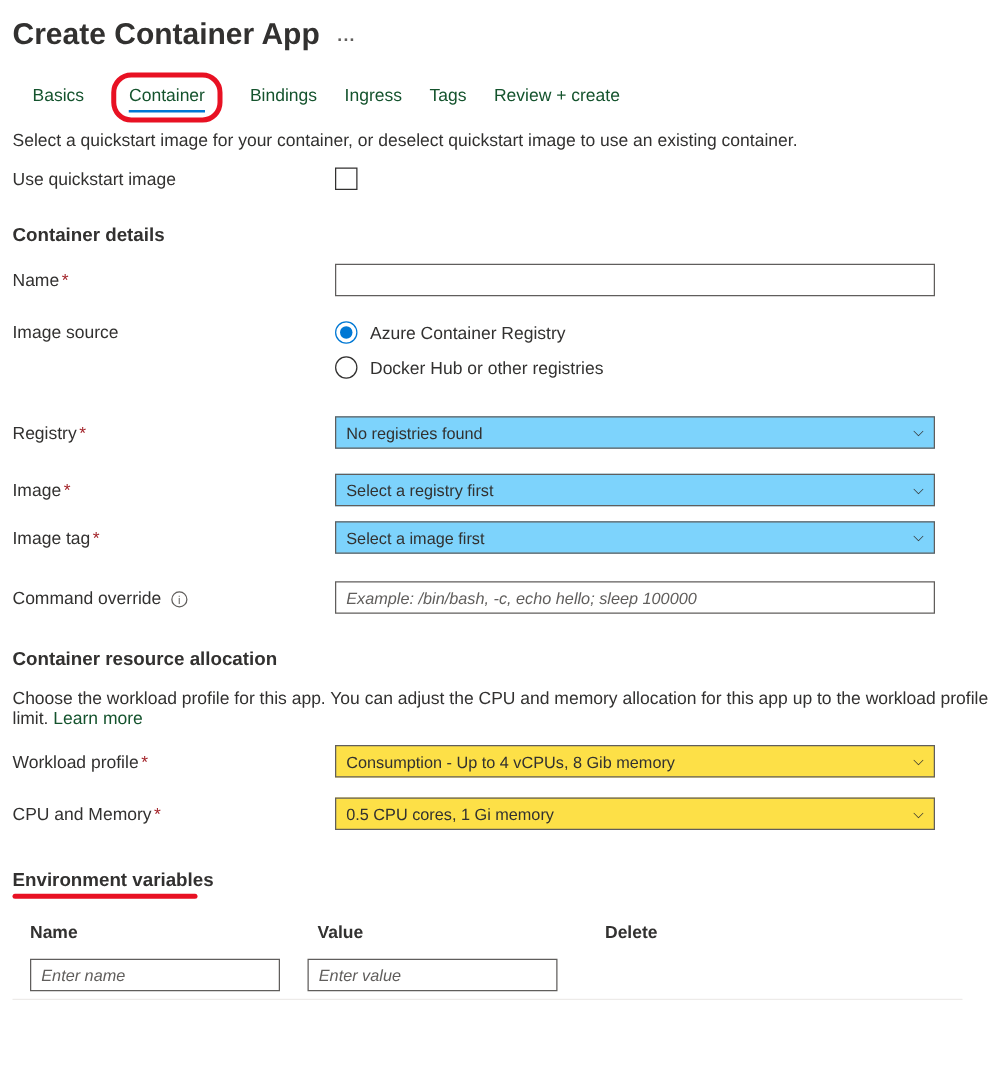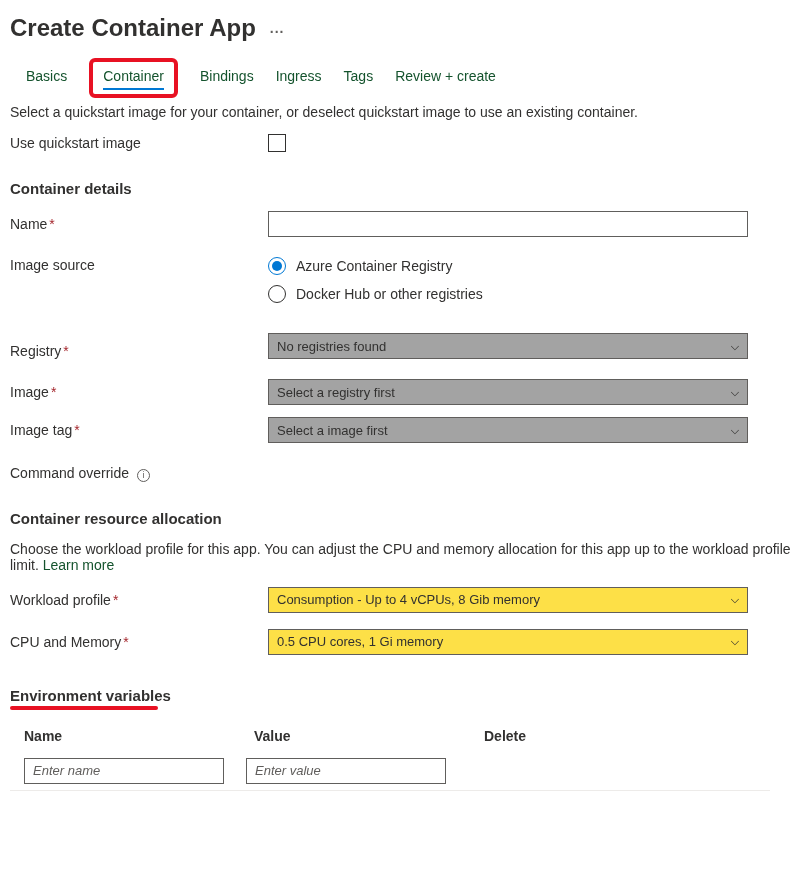--- a/index.html
+++ b/index.html
@@ -46,21 +46,21 @@
   .tab.active::after {
     content: "";
     display: block;
     position: absolute;
     left: 0; right: 0; bottom: 0;
     height: 2px;
     background: #0078d4;
   }
   .tab-highlight {
     border: 4px solid #e81123;
-    border-radius: 6px;
+    border-radius: 16px;
     padding: 6px 10px 4px 10px;
     margin-top: -10px;
     margin-bottom: -8px;
   }
   .desc {
     font-size: 14px;
     color: #323130;
     margin-bottom: 14px;
   }
   .row {
@@ -118,21 +118,21 @@
     justify-content: space-between;
     width: 100%;
     height: 26px;
     border: 1px solid #605e5c;
     padding: 0 8px;
     font-size: 13px;
     background: #fde047;
     cursor: pointer;
   }
   .select.disabled {
-    background: #a3a3a3;
+    background: #7dd3fc;
     color: #323130;
   }
   .chev {
     font-size: 11px;
     color: #323130;
   }
   .checkbox {
     width: 18px;
     height: 18px;
     border: 1px solid #323130;
@@ -256,21 +256,21 @@
       <div class="radio checked"></div>
       <span>Azure Container Registry</span>
     </div>
     <div class="radio-row">
       <div class="radio"></div>
       <span>Docker Hub or other registries</span>
     </div>
   </div>
 </div>
 
-<div class="row" style="margin-top:20px;align-items:flex-end;">
+<div class="row" style="margin-top:20px;">
   <div class="label-col">
     <span>Registry</span><span class="required">*</span>
   </div>
   <div class="control-col">
     <div class="select disabled">
       <span>No registries found</span>
       <span class="chev">⌵</span>
     </div>
   </div>
 </div>
@@ -296,20 +296,23 @@
       <span>Select a image first</span>
       <span class="chev">⌵</span>
     </div>
   </div>
 </div>
 
 <div class="row" style="margin-top:22px;">
   <div class="label-col">
     <span>Command override</span>
     <span class="info-icon">i</span>
+  </div>
+  <div class="control-col">
+    <input type="text" class="line-input" placeholder="Example: /bin/bash, -c, echo hello; sleep 100000" style="">
   </div>
 </div>
 
 <div class="section-heading">Container resource allocation</div>
 
 <div class="helper-text">
   <span>Choose the workload profile for this app. You can adjust the CPU and memory allocation for this app up to the workload profile limit.</span>
   <span class="link">Learn more</span>
 </div>
 

